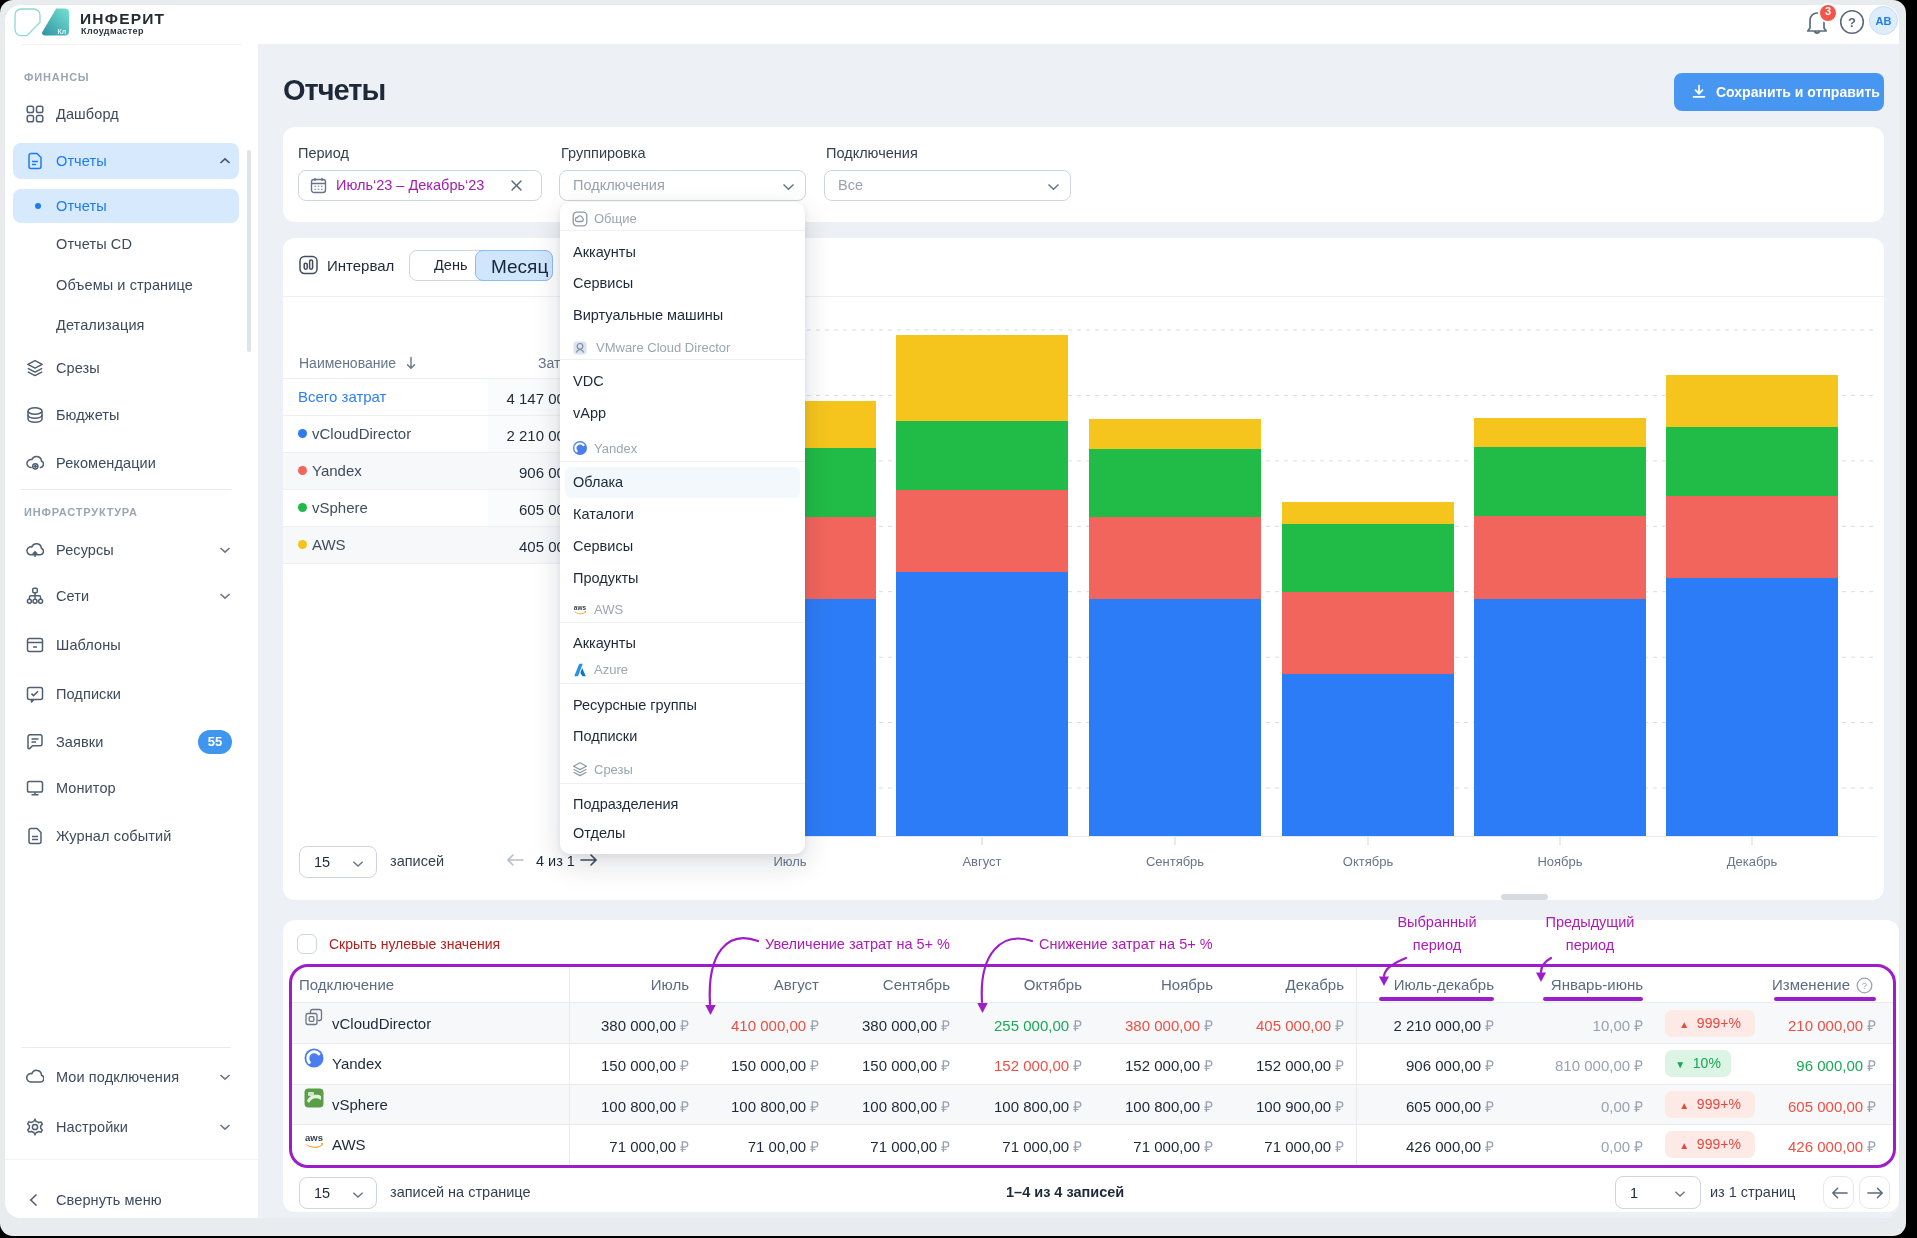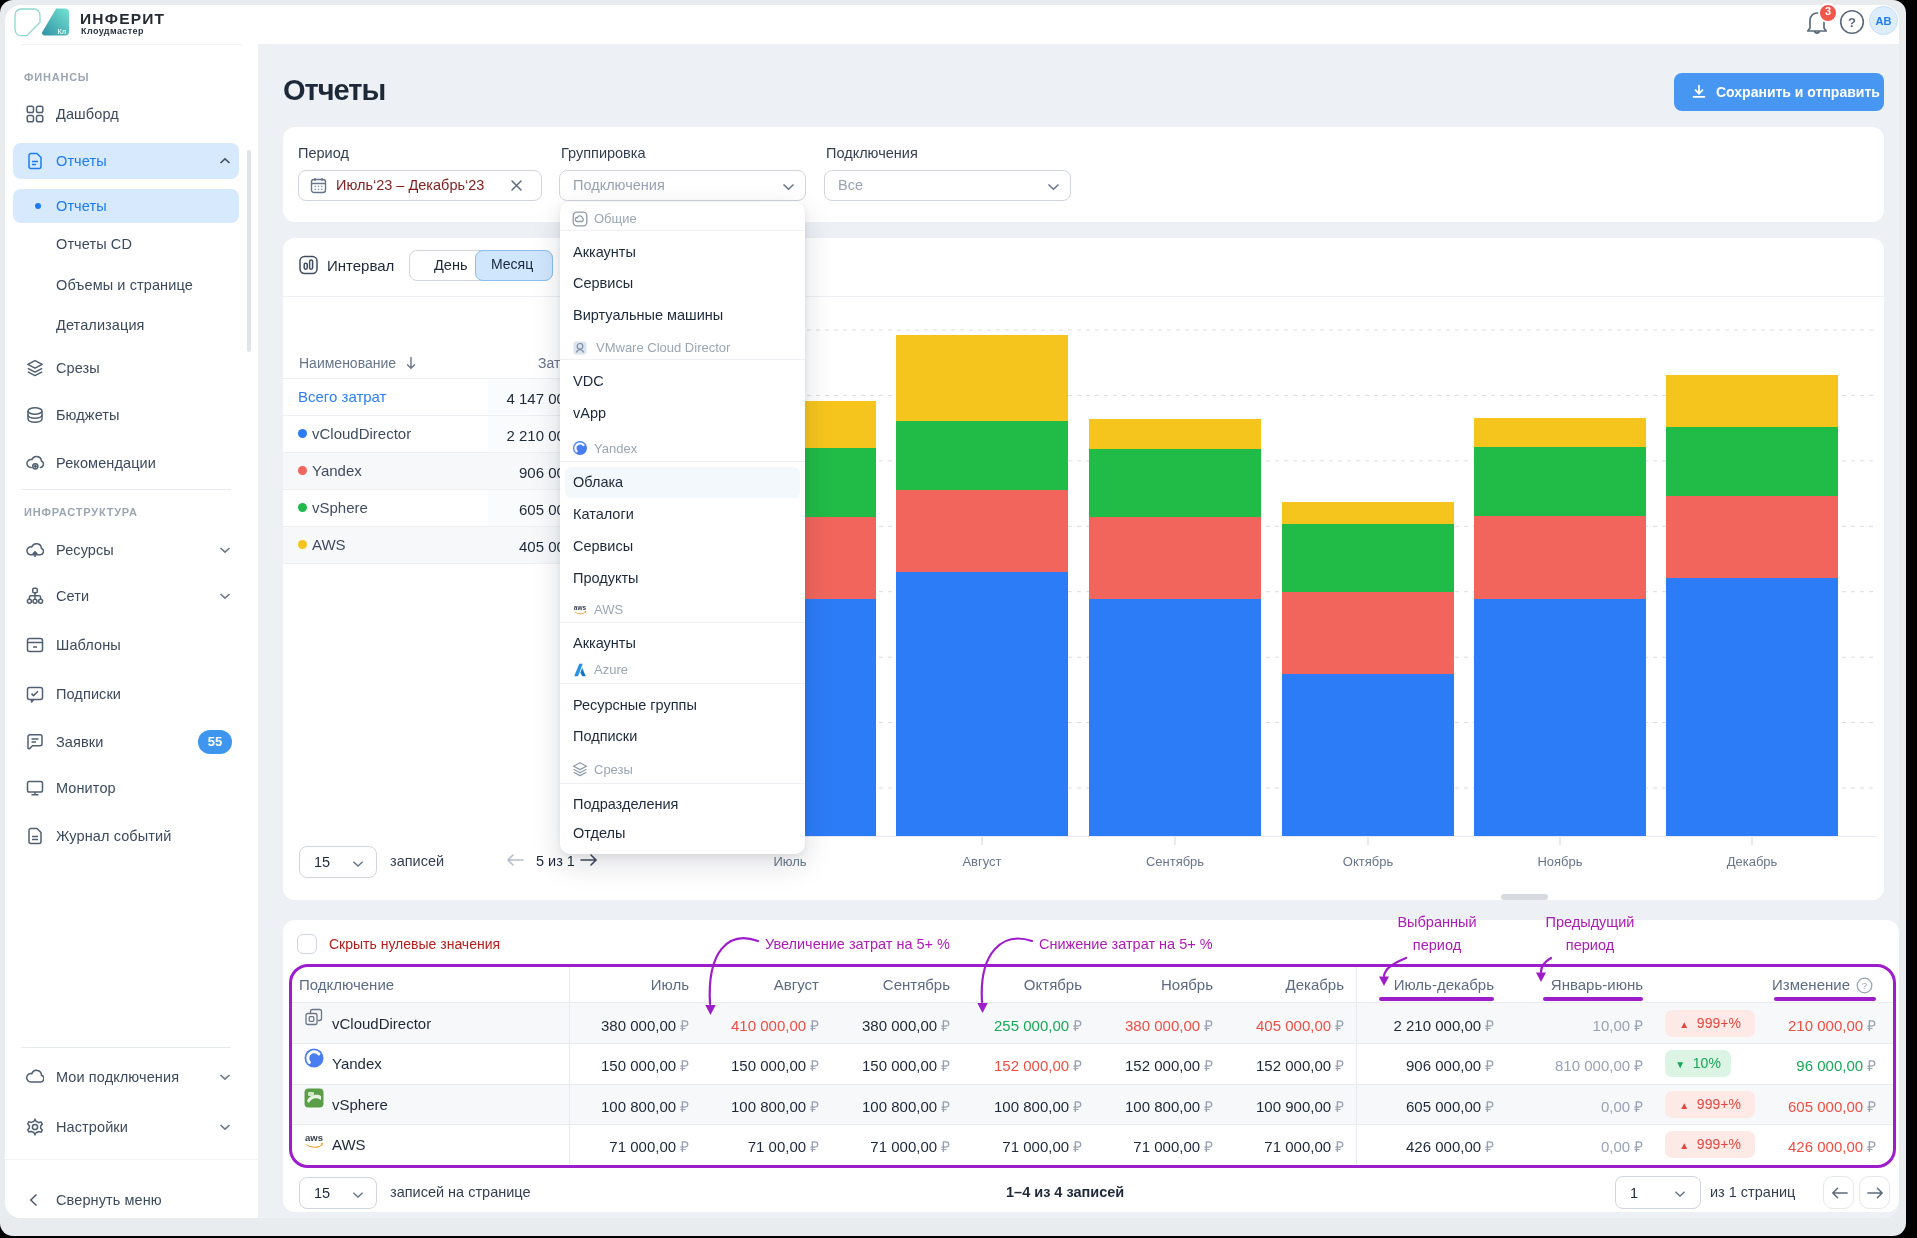--- a/index.html
+++ b/index.html
@@ -246,21 +246,21 @@
       <div class="t" style="left:278px;top:18px;font-size:14.5px;color:#333f50;">Группировка</div>
       <div class="t" style="left:543px;top:18px;font-size:14.5px;color:#333f50;">Подключения</div>
       <div class="input" style="left:15px;top:43px;width:244px;">
         <svg class="abs" style="left:11px;top:6px;" width="17" height="17" viewBox="0 0 17 17" fill="none" stroke="#66758a" stroke-width="1.4">
             <rect x="1.5" y="2.5" width="14" height="13" rx="2.5"></rect>
             <path d="M1.5 6.5 h14 M5 1 v3 M12 1 v3"></path>
             <g stroke-width="1.1">
               <path d="M4.5 9.2 h1.6 M7.7 9.2 h1.6 M10.9 9.2 h1.6 M4.5 12.2 h1.6 M7.7 12.2 h1.6 M10.9 12.2 h1.6"></path>
             </g>
           </svg>
-        <div class="t" style="left:37px;top:6px;font-size:14.5px;color:#7f1d1d;">Июль‘23 – Декабрь‘23</div>
+        <div class="t" style="left:37px;top:6px;font-size:14.5px;color:#a21caf;">Июль‘23 – Декабрь‘23</div>
         <svg class="abs" style="left:211px;top:8px;" width="13" height="13" viewBox="0 0 13 13" fill="none" stroke="#5c6b7c" stroke-width="1.5" stroke-linecap="round">
             <path d="M2 2 L11 11 M11 2 L2 11"></path>
           </svg>
       </div>
       <div class="input" style="left:276px;top:43px;width:247px;">
         <div class="t ph" style="left:13px;top:6px;font-size:14.5px;">Подключения</div>
         <svg class="abs" style="left:222px;top:12px;" width="13" height="8" viewBox="0 0 13 8" fill="none" stroke="#66758a" stroke-width="1.5">
             <path d="M1.5 1.5 L6.5 6.3 11.5 1.5"></path>
           </svg>
       </div>
@@ -275,21 +275,21 @@
     <div class="card" style="left:25px;top:194px;width:1601px;height:662px;">
       <svg class="abs" style="left:16px;top:17px;" width="19" height="20" viewBox="0 0 19 20" fill="none" stroke="#404d60" stroke-width="1.5">
           <rect x="1" y="1.5" width="17" height="17" rx="4.5"></rect>
           <rect x="5.2" y="8.2" width="3" height="6" rx="1.4"></rect>
           <rect x="10.6" y="5" width="3" height="9.2" rx="1.4"></rect>
         </svg>
       <div class="t" style="left:44px;top:19px;font-size:15px;color:#1d2939;">Интервал</div>
       <div class="abs" style="left:126px;top:12px;width:144px;height:31px;border:1px solid #d0d5dd;border-radius:8px;background:#fff;">
         <div class="t" style="left:24px;top:6px;font-size:14.5px;color:#1d2939;">День</div>
         <div class="abs" style="left:65px;top:-1px;width:78px;height:31px;background:#cfe6fd;border:1px solid #8abef5;border-radius:8px;">
-          <div class="t" style="left:15px;top:5px;font-size:14px;color:#17273c;">Месяц</div>
+          <div class="t" style="left:15px;top:5px;font-size:19px;color:#17273c;">Месяц</div>
         </div>
       </div>
       <div class="hline" style="left:0;top:58px;width:1601px;"></div>
 
       <div class="abs" style="left:205px;top:140px;width:145px;height:185px;background:#fafbfc;"></div>
       <div class="t" style="left:16px;top:117px;font-size:14px;color:#66758a;">Наименование</div>
       <svg class="abs" style="left:122px;top:118px;" width="12" height="14" viewBox="0 0 12 14" fill="none" stroke="#66758a" stroke-width="1.4" stroke-linecap="round">
           <path d="M6 1.5 v10.5 M2.5 8.8 L6 12.3 9.5 8.8"></path>
         </svg>
       <div class="t" style="left:255px;top:117px;font-size:14px;color:#66758a;">Затраты</div>
@@ -319,21 +319,21 @@
       <div class="input" style="left:16px;top:608px;width:78px;height:32px;">
         <div class="t" style="left:14px;top:7px;font-size:14.5px;color:#1d2939;">15</div>
         <svg class="abs" style="left:52px;top:13px;" width="12" height="8" viewBox="0 0 13 8" fill="none" stroke="#66758a" stroke-width="1.5">
             <path d="M1.5 1.5 L6.5 6.3 11.5 1.5"></path>
           </svg>
       </div>
       <div class="t" style="left:107px;top:615px;font-size:14.5px;color:#333f50;">записей</div>
       <svg class="abs" style="left:222px;top:614px;" width="20" height="16" viewBox="0 0 20 16" fill="none" stroke="#b6bfc9" stroke-width="1.6" stroke-linecap="round">
           <path d="M18 8 H3 M8 3 L3 8 l5 5"></path>
         </svg>
-      <div class="t" style="left:253px;top:615px;font-size:14.5px;color:#1d2939;">5 из 1</div>
+      <div class="t" style="left:253px;top:615px;font-size:14.5px;color:#1d2939;">4 из 1</div>
       <svg class="abs" style="left:296px;top:614px;" width="20" height="16" viewBox="0 0 20 16" fill="none" stroke="#404d60" stroke-width="1.6" stroke-linecap="round">
           <path d="M2 8 h15 M12 3 l5 5 -5 5"></path>
         </svg>
 
       <svg class="abs" style="left:0;top:0;" width="1601" height="662" viewBox="283 238 1601 662">
         <g stroke="#d8dde3" stroke-width="1" stroke-dasharray="4 5">
           <line x1="645" y1="330" x2="1877" y2="330"></line>
           <line x1="645" y1="395.4" x2="1877" y2="395.4"></line>
           <line x1="645" y1="460.9" x2="1877" y2="460.9"></line>
           <line x1="645" y1="526.3" x2="1877" y2="526.3"></line>

